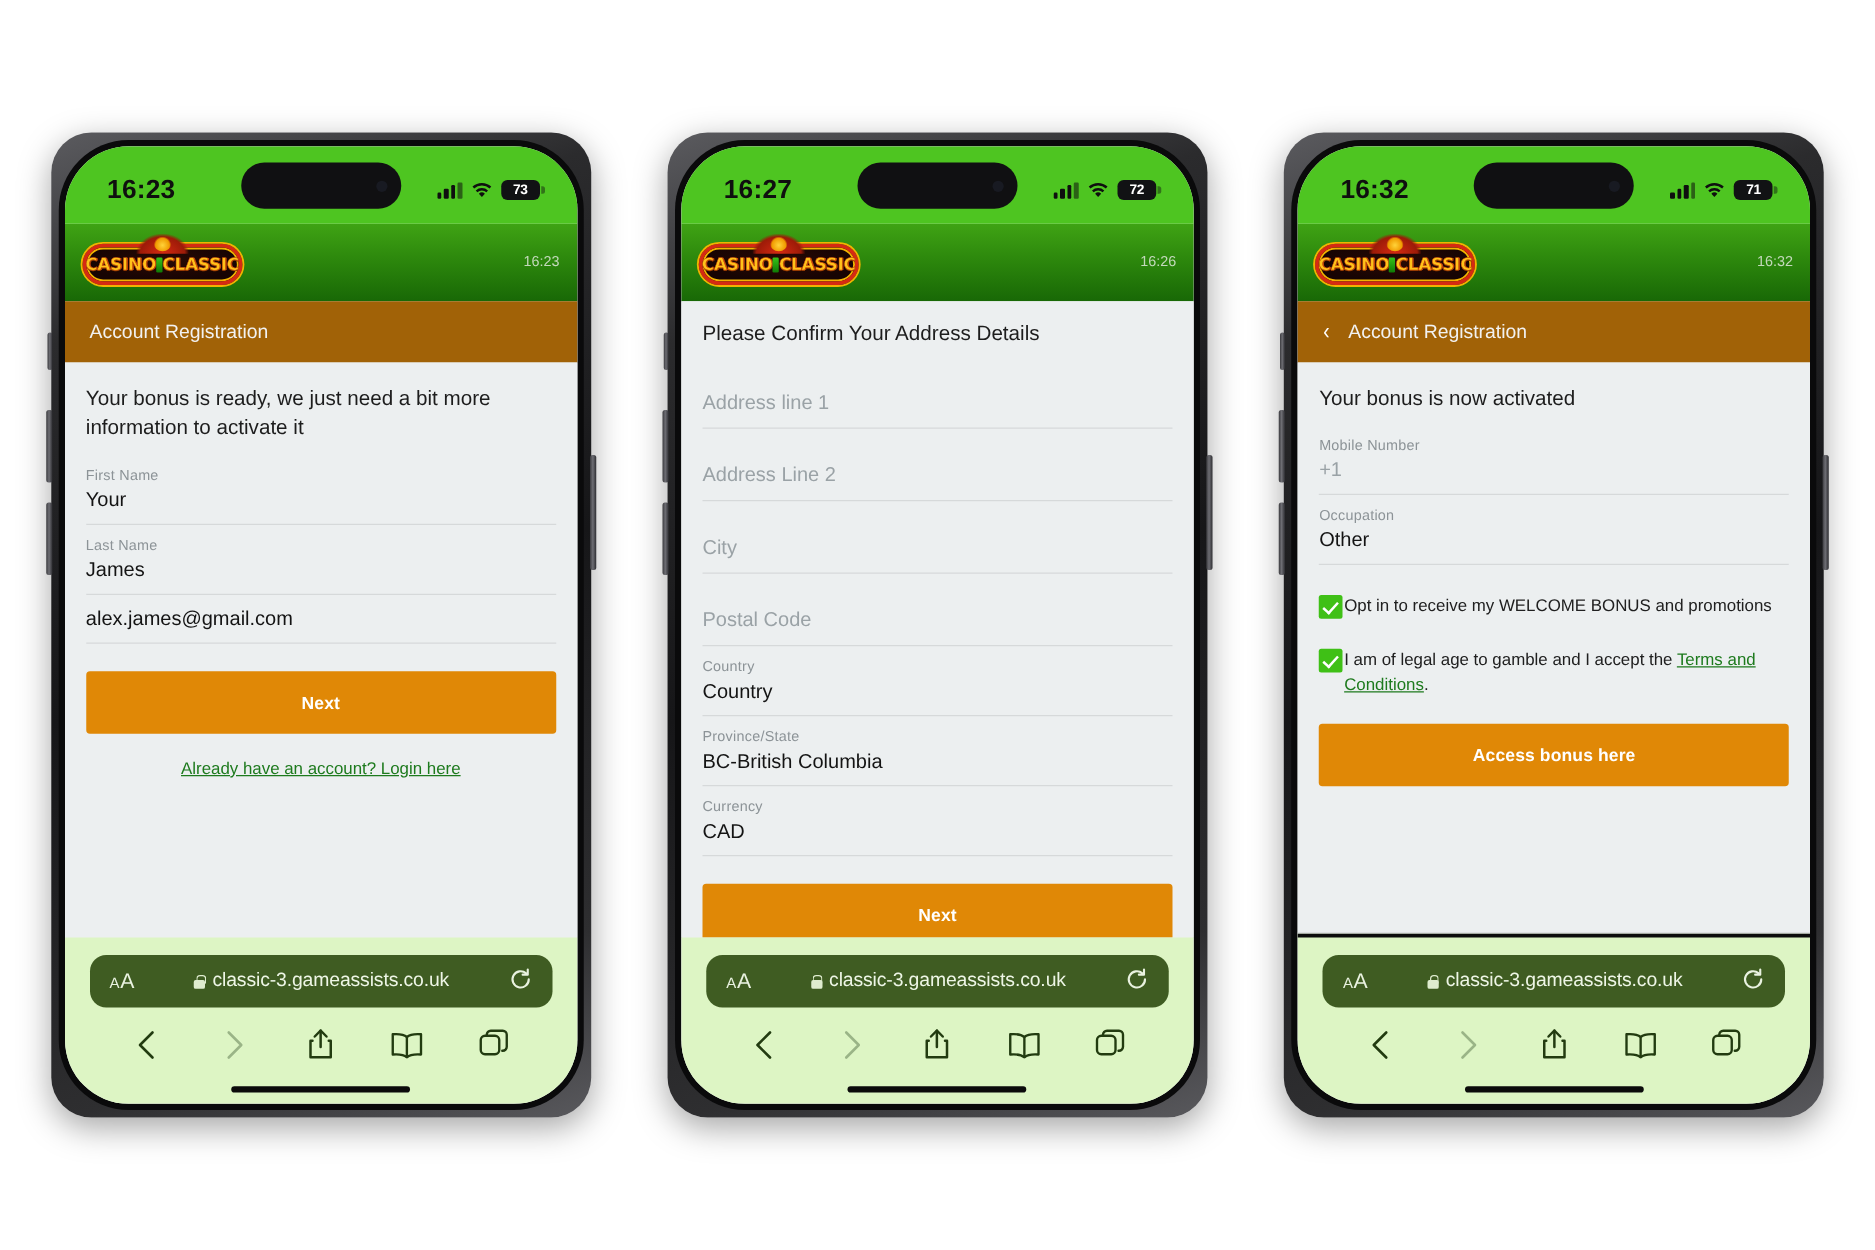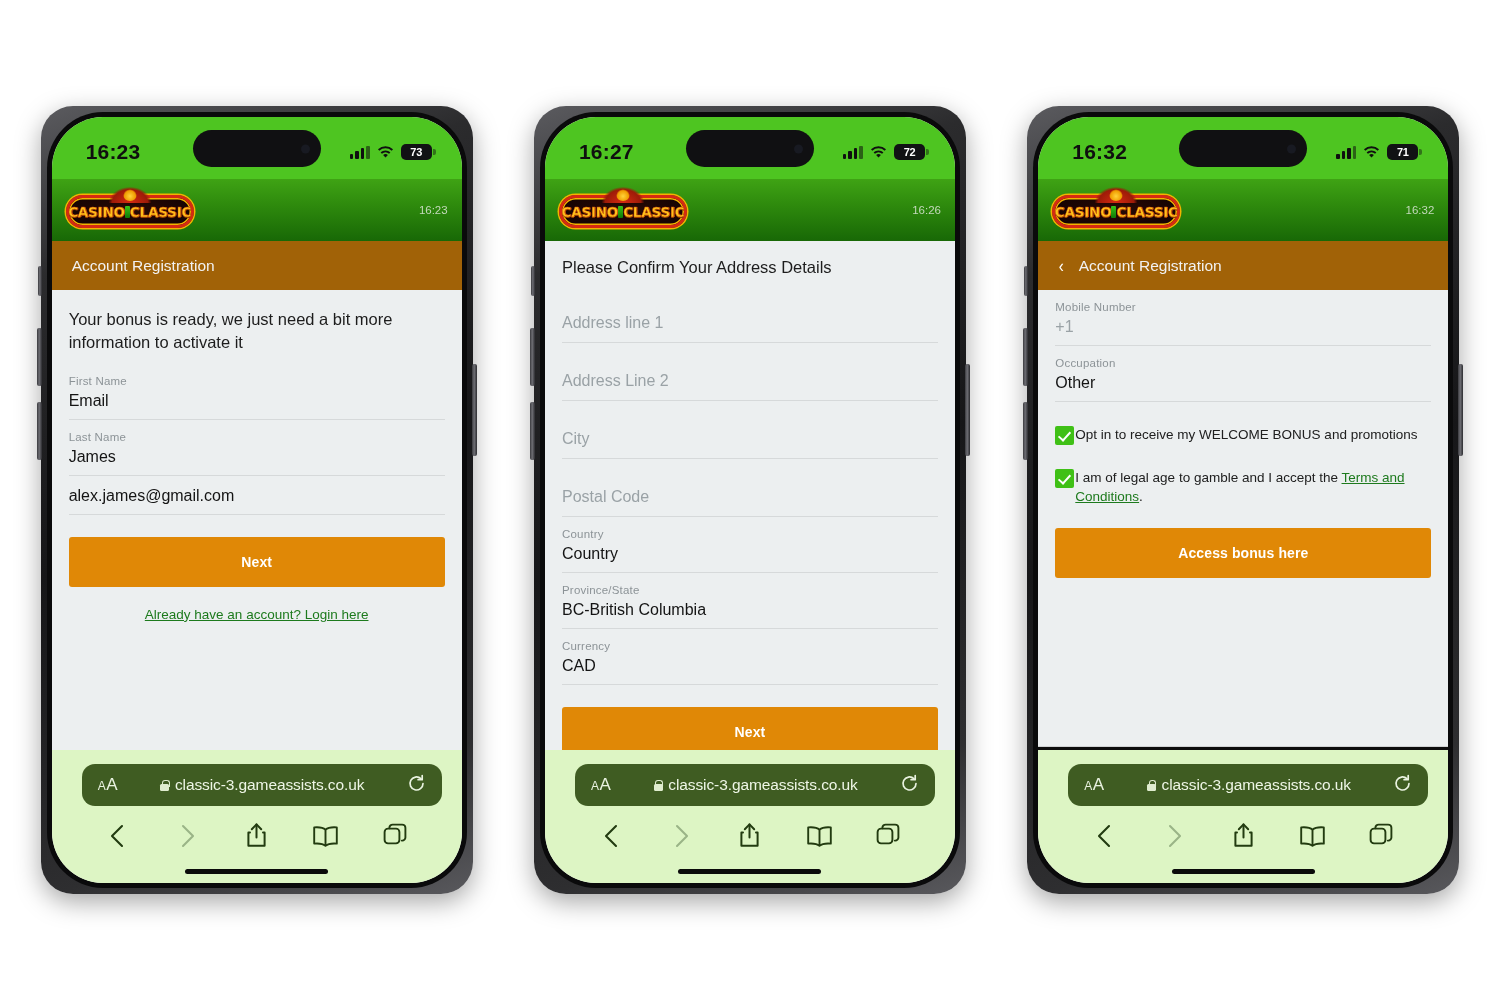--- a/index.html
+++ b/index.html
@@ -293,21 +293,21 @@
   
   .safari {
     flex: 0 0 auto;
     background: #ddf5c4;
     padding: 10px 14px 0 14px;
     position: relative;
   }
   .safari.topline { border-top: 3px solid #0d0d0d; }
   .urlbar {
     height: 42px;
-    margin: 4px 6px 0 16px;
+    margin: 4px 6px 0 6px;
     border-radius: 13px;
     background: #3f5c22;
     display:flex;
     align-items:center;
     padding: 0 16px;
     position: relative;
   }
   .aa {
     color:#e9f2e0;
     font-family:"Liberation Sans", sans-serif;
@@ -402,21 +402,21 @@
           </div>
           <div class="hdr-time">16:23</div>
         </div>
         <div class="titlebar">
           <div class="tbtxt">Account Registration</div>
         </div>
         <div class="page">
           <div class="intro">Your bonus is ready, we just need a bit more information to activate it</div>
           <div class="field">
             <div class="flabel">First Name</div>
-            <div class="fvalue">Email</div>
+            <div class="fvalue">Your</div>
           </div>
           <div class="field">
             <div class="flabel">Last Name</div>
             <div class="fvalue">James</div>
           </div>
           <div class="field">
             <div class="fvalue">alex.james@gmail.com</div>
           </div>
           <button class="cta">Next</button>
           <a class="loginlink">Already have an account? Login here</a>
@@ -623,20 +623,21 @@
               <span>CLASSIC</span>
             </div>
           </div>
           <div class="hdr-time">16:32</div>
         </div>
         <div class="titlebar">
           <div class="back">‹</div>
           <div class="tbtxt">Account Registration</div>
         </div>
         <div class="page with-rule">
+          <div class="intro">Your bonus is now activated</div>
           <div class="field">
             <div class="flabel">Mobile Number</div>
             <div class="fvalue dim">+1</div>
           </div>
           <div class="field">
             <div class="flabel">Occupation</div>
             <div class="fvalue">Other</div>
           </div>
           <div class="checkrow">
             <div class="checkbox"></div>

